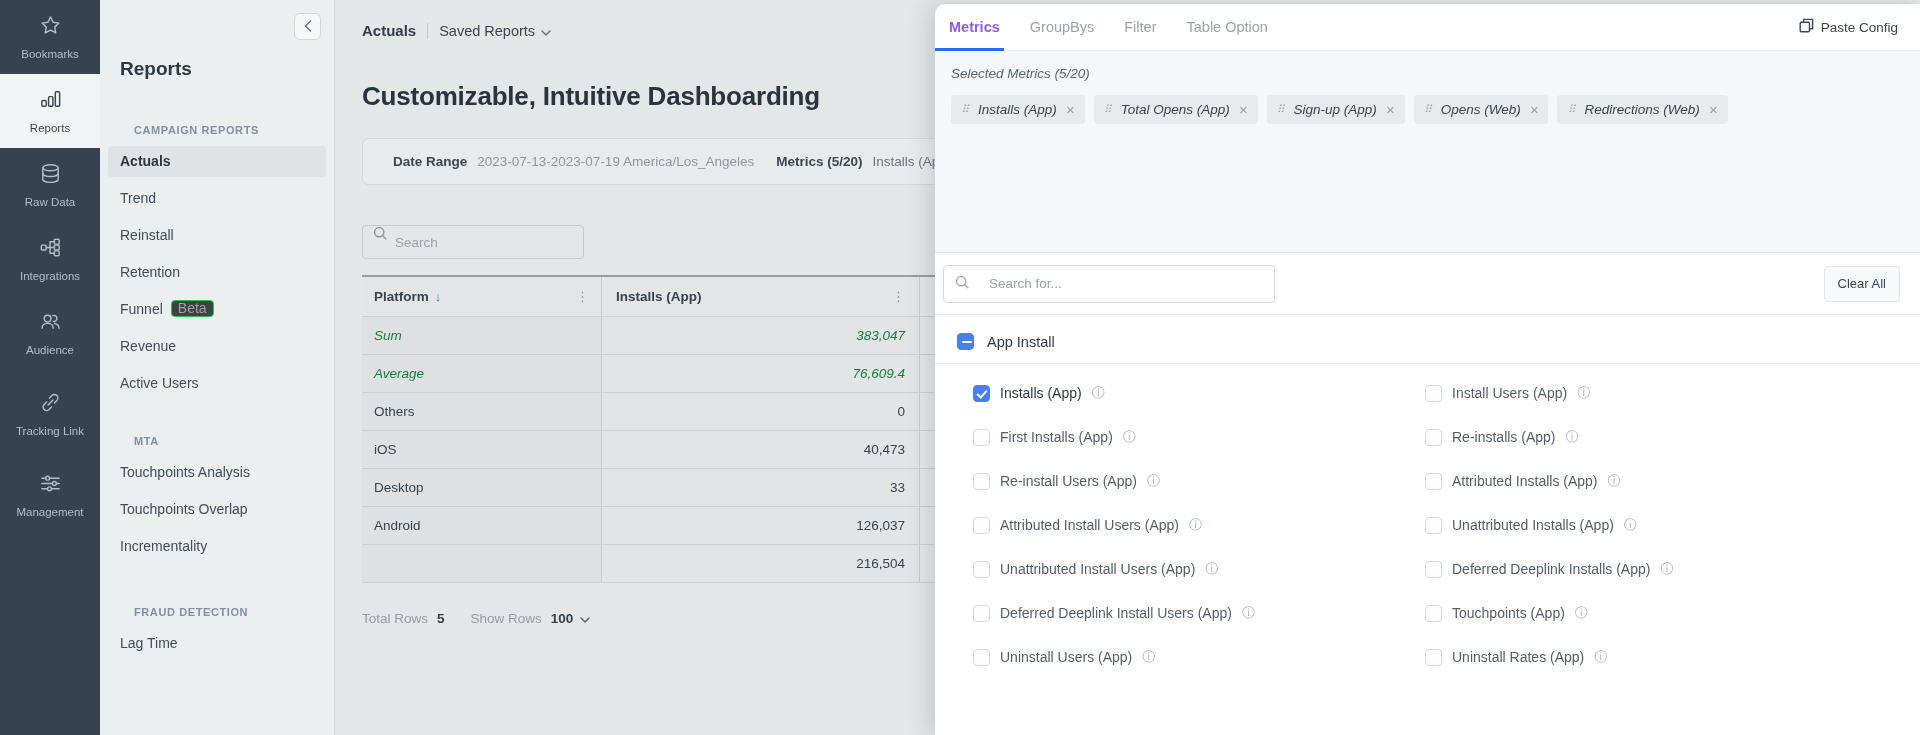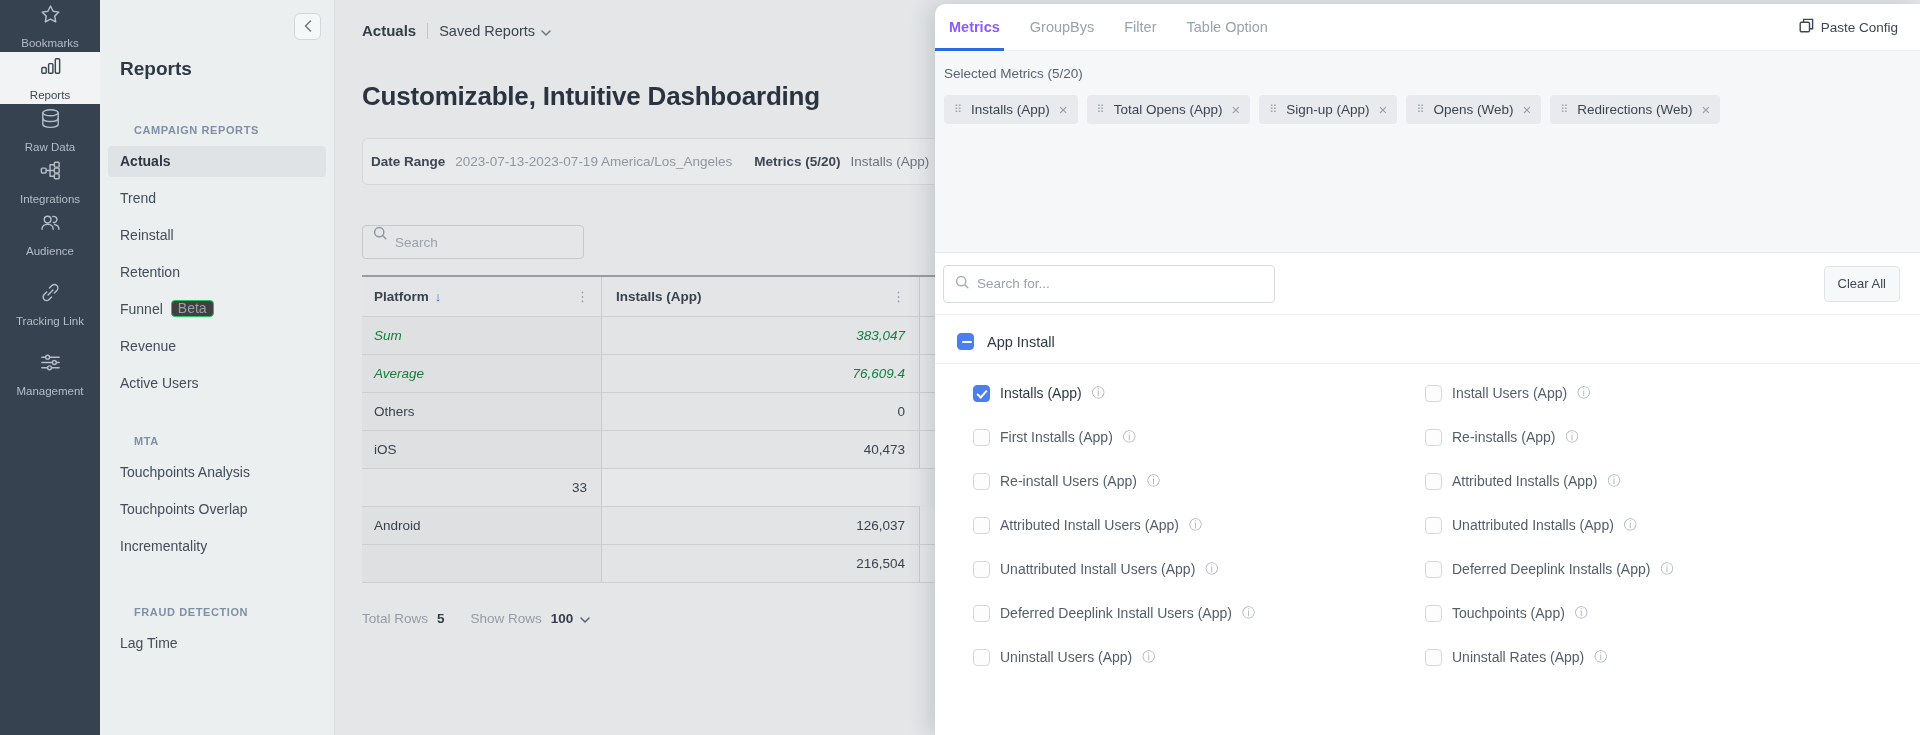--- a/index.html
+++ b/index.html
@@ -1,21 +1,21 @@
 <!DOCTYPE html>
 <html><head>
 <meta charset="utf-8">
 <style>
   * { margin:0; padding:0; box-sizing:border-box; }
   html,body { width:1920px; height:735px; overflow:hidden;
     font-family:"Liberation Sans", sans-serif; background:#e4e6e8; position:relative; }
 
   
   .rail { position:absolute; left:0; top:0; bottom:0; width:100px; background:#36424f; z-index:2; }
-  .rail-item { height:52px; display:flex; flex-direction:column; align-items:center; justify-content:center; gap:6px; color:#b4bec9; cursor:pointer; }
+  .rail-item { height:74px; display:flex; flex-direction:column; align-items:center; justify-content:center; gap:6px; color:#b4bec9; cursor:pointer; }
   .rail-item.tall { height:88px; }
   .rail-item.active { background:#f1f3f4; color:#3c4653; }
   .rail-item svg { width:25px; height:25px; stroke:currentColor; fill:none; stroke-width:1.6; stroke-linecap:round; stroke-linejoin:round; }
   .rail-label { font-size:11.5px; line-height:1.2; text-align:center; width:80px; }
 
   
   .sidebar { position:absolute; left:100px; top:0; bottom:0; width:235px; background:#eceff0; border-right:1px solid #d9dcde; z-index:2; }
   .collapse-btn { position:absolute; top:13px; right:13px; width:27px; height:27px; background:#f6f8f8; border:1px solid #d4d7da; border-radius:6px; display:flex; align-items:center; justify-content:center; color:#6b7683; cursor:pointer; }
   .sidebar h2 { margin:58px 0 0 20px; font-size:19px; font-weight:600; color:#2e3844; }
   .sec-label { margin:44px 34px 0; font-size:11px; font-weight:700; letter-spacing:.6px; color:#7f90a5; }
@@ -27,21 +27,21 @@
 
   
   .main { position:absolute; left:335px; right:0; top:0; bottom:0; background:#e4e6e8; padding-left:27px; overflow:hidden; z-index:1; }
   .breadcrumb { padding-top:22px; display:flex; align-items:center; gap:11px; }
   .bc-primary { font-size:15px; font-weight:700; color:#333d4a; }
   .bc-divider { width:1px; height:16px; background:#c3c7cb; }
   .bc-secondary { font-size:14.5px; font-weight:500; color:#3b4552; display:flex; align-items:center; gap:6px; cursor:pointer; }
   .chev { display:inline-block; color:#6b7683; }
   h1.page-title { margin-top:42px; font-size:26px; font-weight:700; color:#2a3340; letter-spacing:-.2px; }
 
-  .filter-bar { margin-top:26px; width:1140px; height:47px; background:#e9eaec; border:1px solid #d5d8da; border-radius:6px; display:flex; align-items:center; padding:0 8px; font-size:13.5px; white-space:nowrap; overflow:hidden; }
+  .filter-bar { margin-top:26px; width:1140px; height:47px; background:#e9eaec; border:1px solid #d5d8da; border-radius:6px; display:flex; align-items:center; padding:0 30px; font-size:13.5px; white-space:nowrap; overflow:hidden; }
   .fb-label { font-weight:700; color:#3d4753; margin-right:10px; }
   .fb-value { color:#8f97a1; margin-right:22px; }
   .fb-value2 { color:#6b7480; }
 
   .tbl-search { margin-top:40px; width:222px; height:34px; border:1px solid #c6cacd; border-radius:4px; display:flex; padding:0 10px; gap:8px; color:#8f97a1; }
   .tbl-search input { border:none; outline:none; background:transparent; font-size:13.5px; color:#39434f; width:100%; font-family:inherit; }
   .tbl-search input::placeholder, .drw-search input::placeholder { color:#9aa2ab; }
 
   .tbl { margin-top:16px; width:578px; border-top:2px solid #979da3; }
   .tbl-row { display:grid; grid-template-columns:240px 318px 20px; }
@@ -65,30 +65,30 @@
 
   
   .drawer { position:absolute; left:935px; right:0; top:4px; bottom:0; background:#ffffff; border-top-left-radius:10px; box-shadow:-6px 0 22px rgba(40,50,60,.16); z-index:10; display:flex; flex-direction:column; }
   .tabs-row { height:47px; display:flex; align-items:center; padding-left:14px; border-bottom:1px solid #edeff1; flex:none; }
   .tab { margin-right:30px; font-size:14.5px; color:#9aa2ad; font-weight:500; cursor:pointer; position:relative; height:100%; display:flex; align-items:center; }
   .tab.active { color:#8b5cf6; font-weight:700; }
   .tab.active::after { content:""; position:absolute; left:-14px; right:-4px; bottom:-1px; height:3px; background:#2b6be4; }
   .paste-config { margin-left:auto; margin-right:22px; display:flex; align-items:center; gap:7px; font-size:13.5px; font-weight:500; color:#3d4753; cursor:pointer; }
   .paste-config svg { width:15px; height:15px; stroke:#3d4753; fill:none; stroke-width:1.4; }
 
-  .selected-section { height:202px; background:#f6f7f8; border-bottom:1px solid #e6e9eb; padding:15px 9px; flex:none; }
+  .selected-section { height:202px; background:#f6f7f8; border-bottom:1px solid #e6e9eb; padding:15px 16px; flex:none;font-style:italic; }
   .sel-label { font-size:13.5px; color:#5a6472; }
   .chips-row { margin-top:14px; display:flex; gap:9px; }
   .chip { height:29px; background:#e8eaed; border-radius:4px; display:flex; align-items:center; padding:0 10px; gap:9px; }
   .chip-handle { font-size:11px; color:#a0a8b2; cursor:grab; }
   .chip-label { font-size:13.5px; font-weight:500; color:#3b4551; white-space:nowrap; }
   .chip-close { font-size:15px; color:#98a0aa; cursor:pointer; line-height:1; }
 
   .search-band { height:62px; display:flex; align-items:center; padding:0 20px 0 8px; border-bottom:1px solid #e9ebed; flex:none; }
-  .drw-search { width:332px; height:38px; border:1px solid #d8dbde; border-radius:4px; display:flex; align-items:center; padding:0 11px; gap:8px; color:#a7aeb7; }
+  .drw-search { width:332px; height:38px; border:1px solid #d8dbde; border-radius:4px; display:flex; align-items:center; padding:0 11px; gap:20px; color:#a7aeb7; }
   .drw-search input { border:none; outline:none; background:transparent; font-size:13.5px; color:#39434f; width:100%; font-family:inherit; }
   .clear-all { margin-left:auto; height:36px; padding:0 13px; background:#f7f8f9; border:1px solid #e2e5e8; border-radius:4px; font-size:13px; color:#3d4753; font-family:inherit; cursor:pointer; }
 
   .list-area { flex:1; padding-top:18px; }
   .group-row { display:flex; align-items:center; gap:13px; padding-left:22px; cursor:pointer; }
   .group-label { font-size:14.5px; font-weight:500; color:#2f3945; }
   .group-divider { margin-top:13px; border:none; border-top:1px solid #edeff1; }
 
   .cbx { width:17px; height:17px; border-radius:4px; flex:none; position:relative; background:#fdfdfe; border:1.5px solid #d4d8dc; cursor:pointer; }
   .cbx.checked, .cbx.indeterminate { background:#4a80ee; border-color:#4a80ee; }
@@ -254,20 +254,21 @@
       <div class="td c-platform">Others</div>
       <div class="td c-value">0</div>
       <div class="td c-stub"></div>
     </div>
     <div class="tbl-row">
       <div class="td c-platform">iOS</div>
       <div class="td c-value">40,473</div>
       <div class="td c-stub"></div>
     </div>
     <div class="tbl-row">
+      <div class="td c-platform">Desktop</div>
       <div class="td c-value">33</div>
       <div class="td c-stub"></div>
     </div>
     <div class="tbl-row">
       <div class="td c-platform">Android</div>
       <div class="td c-value">126,037</div>
       <div class="td c-stub"></div>
     </div>
     <div class="tbl-row">
       <div class="td c-platform"></div>

